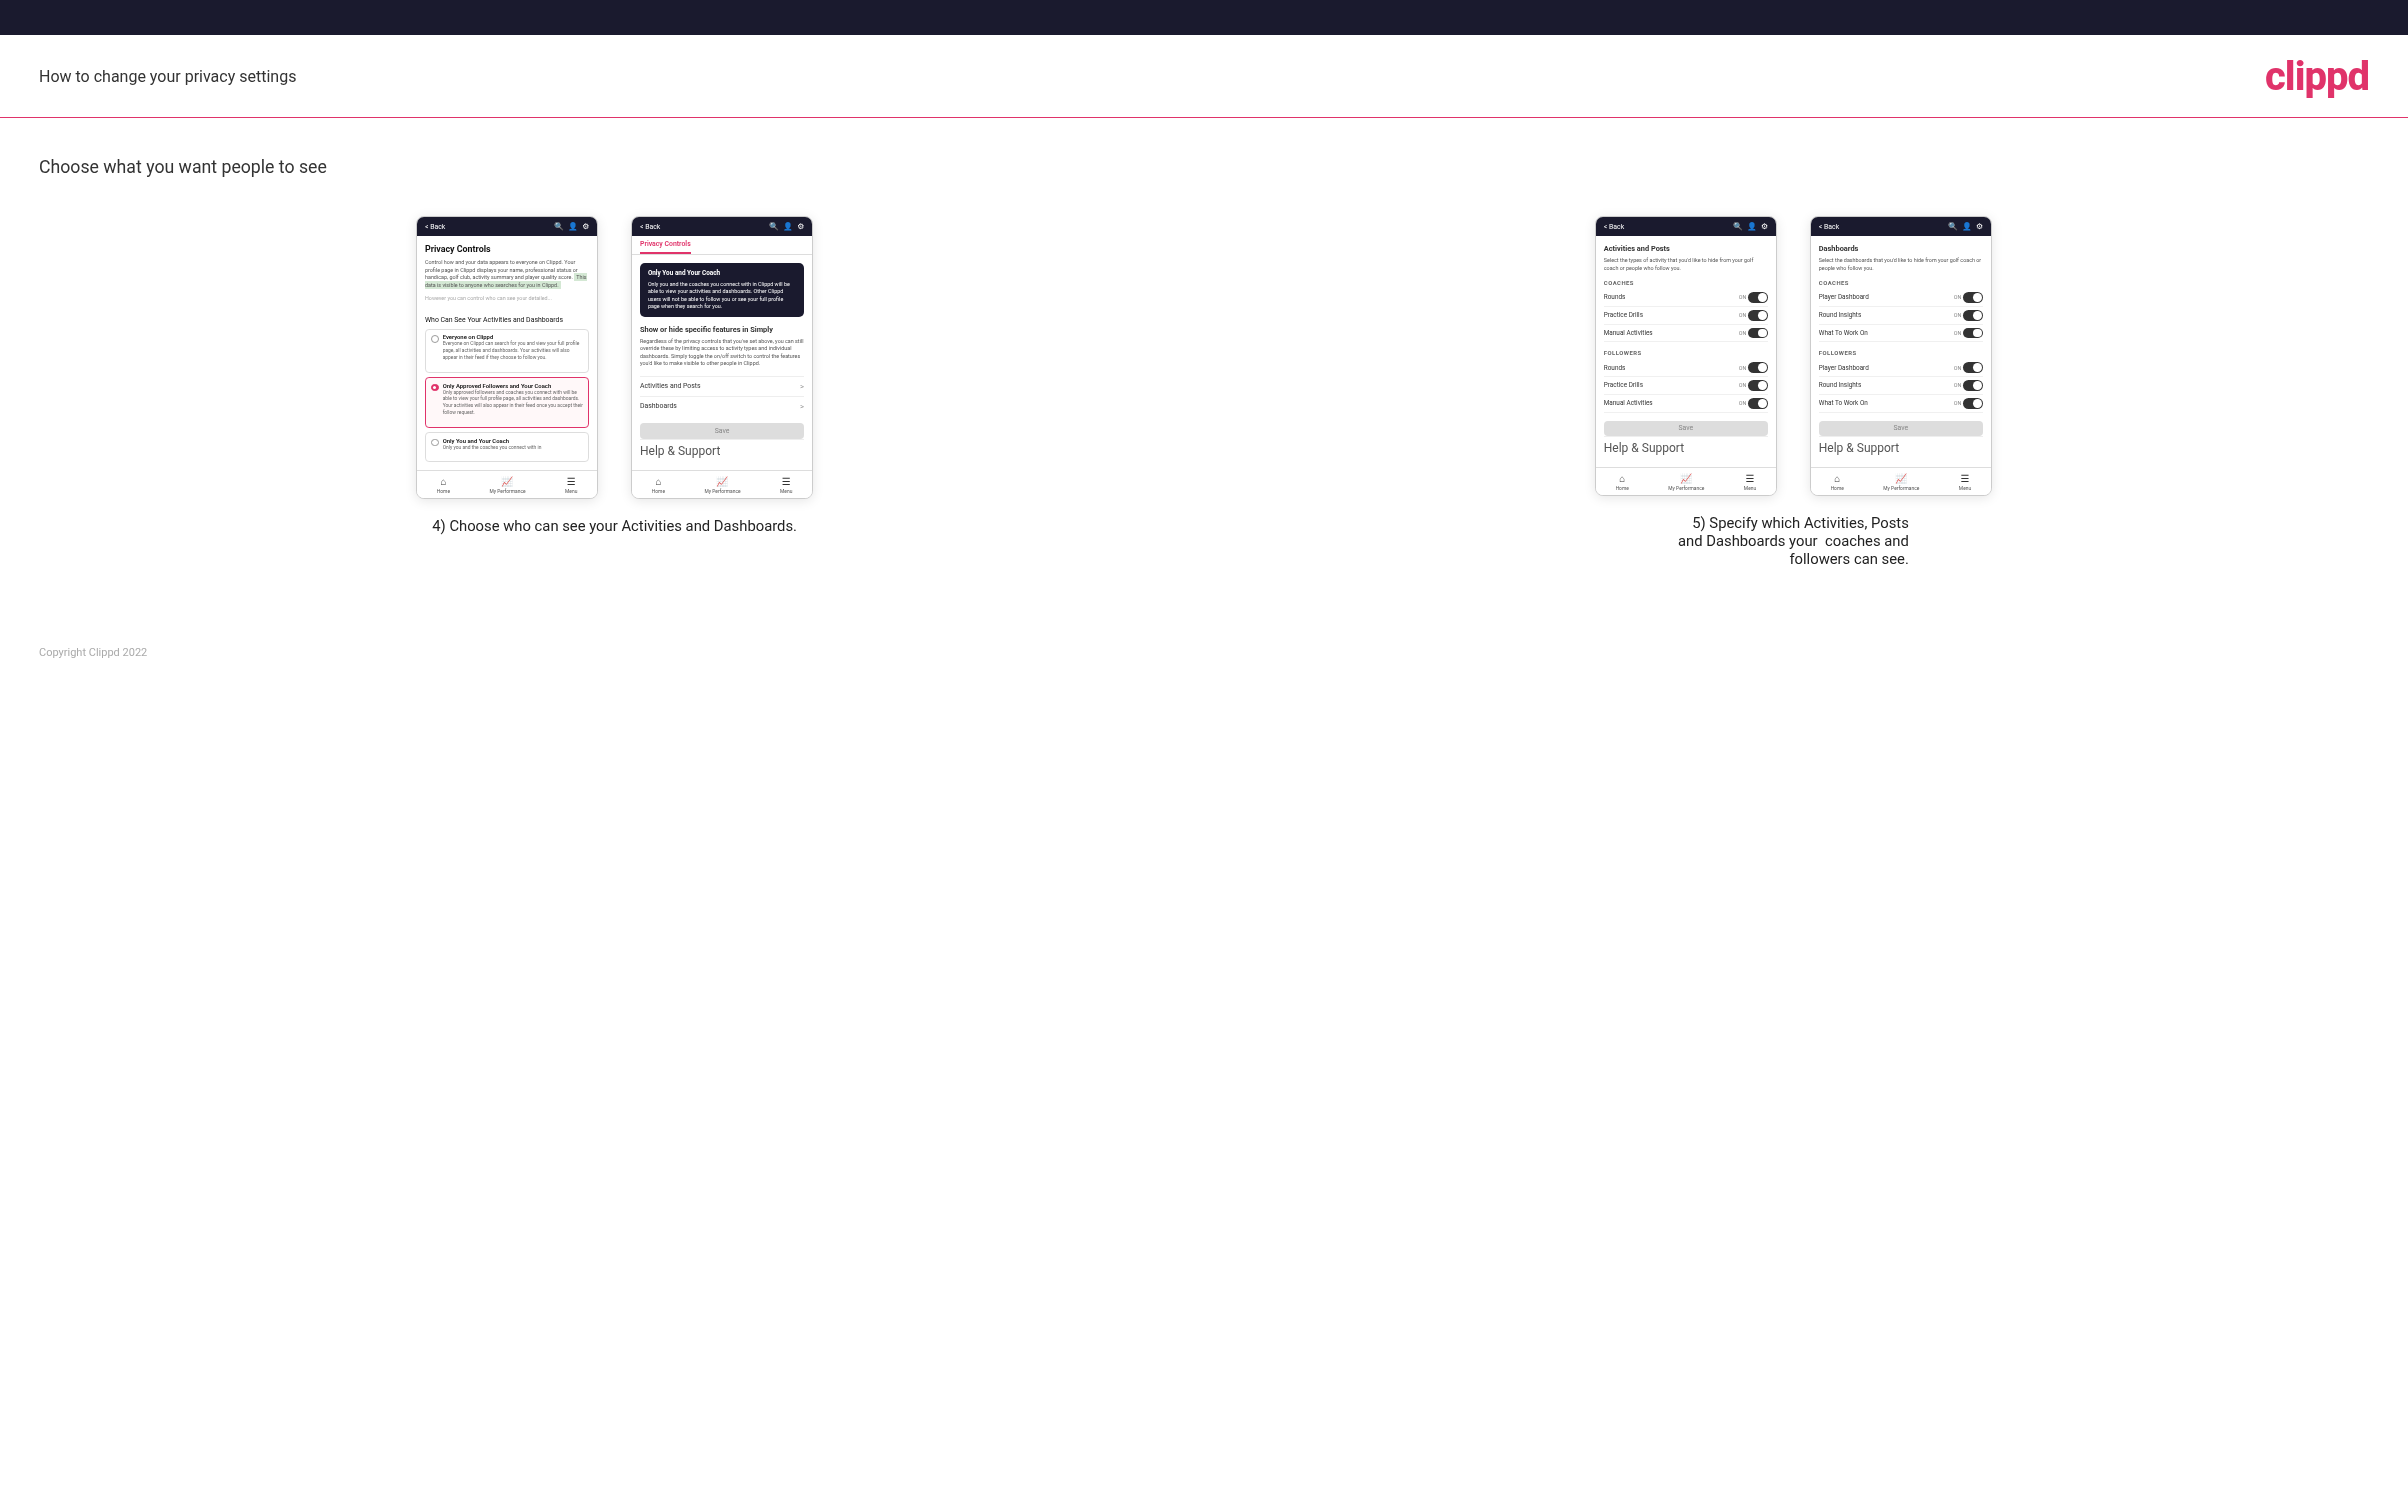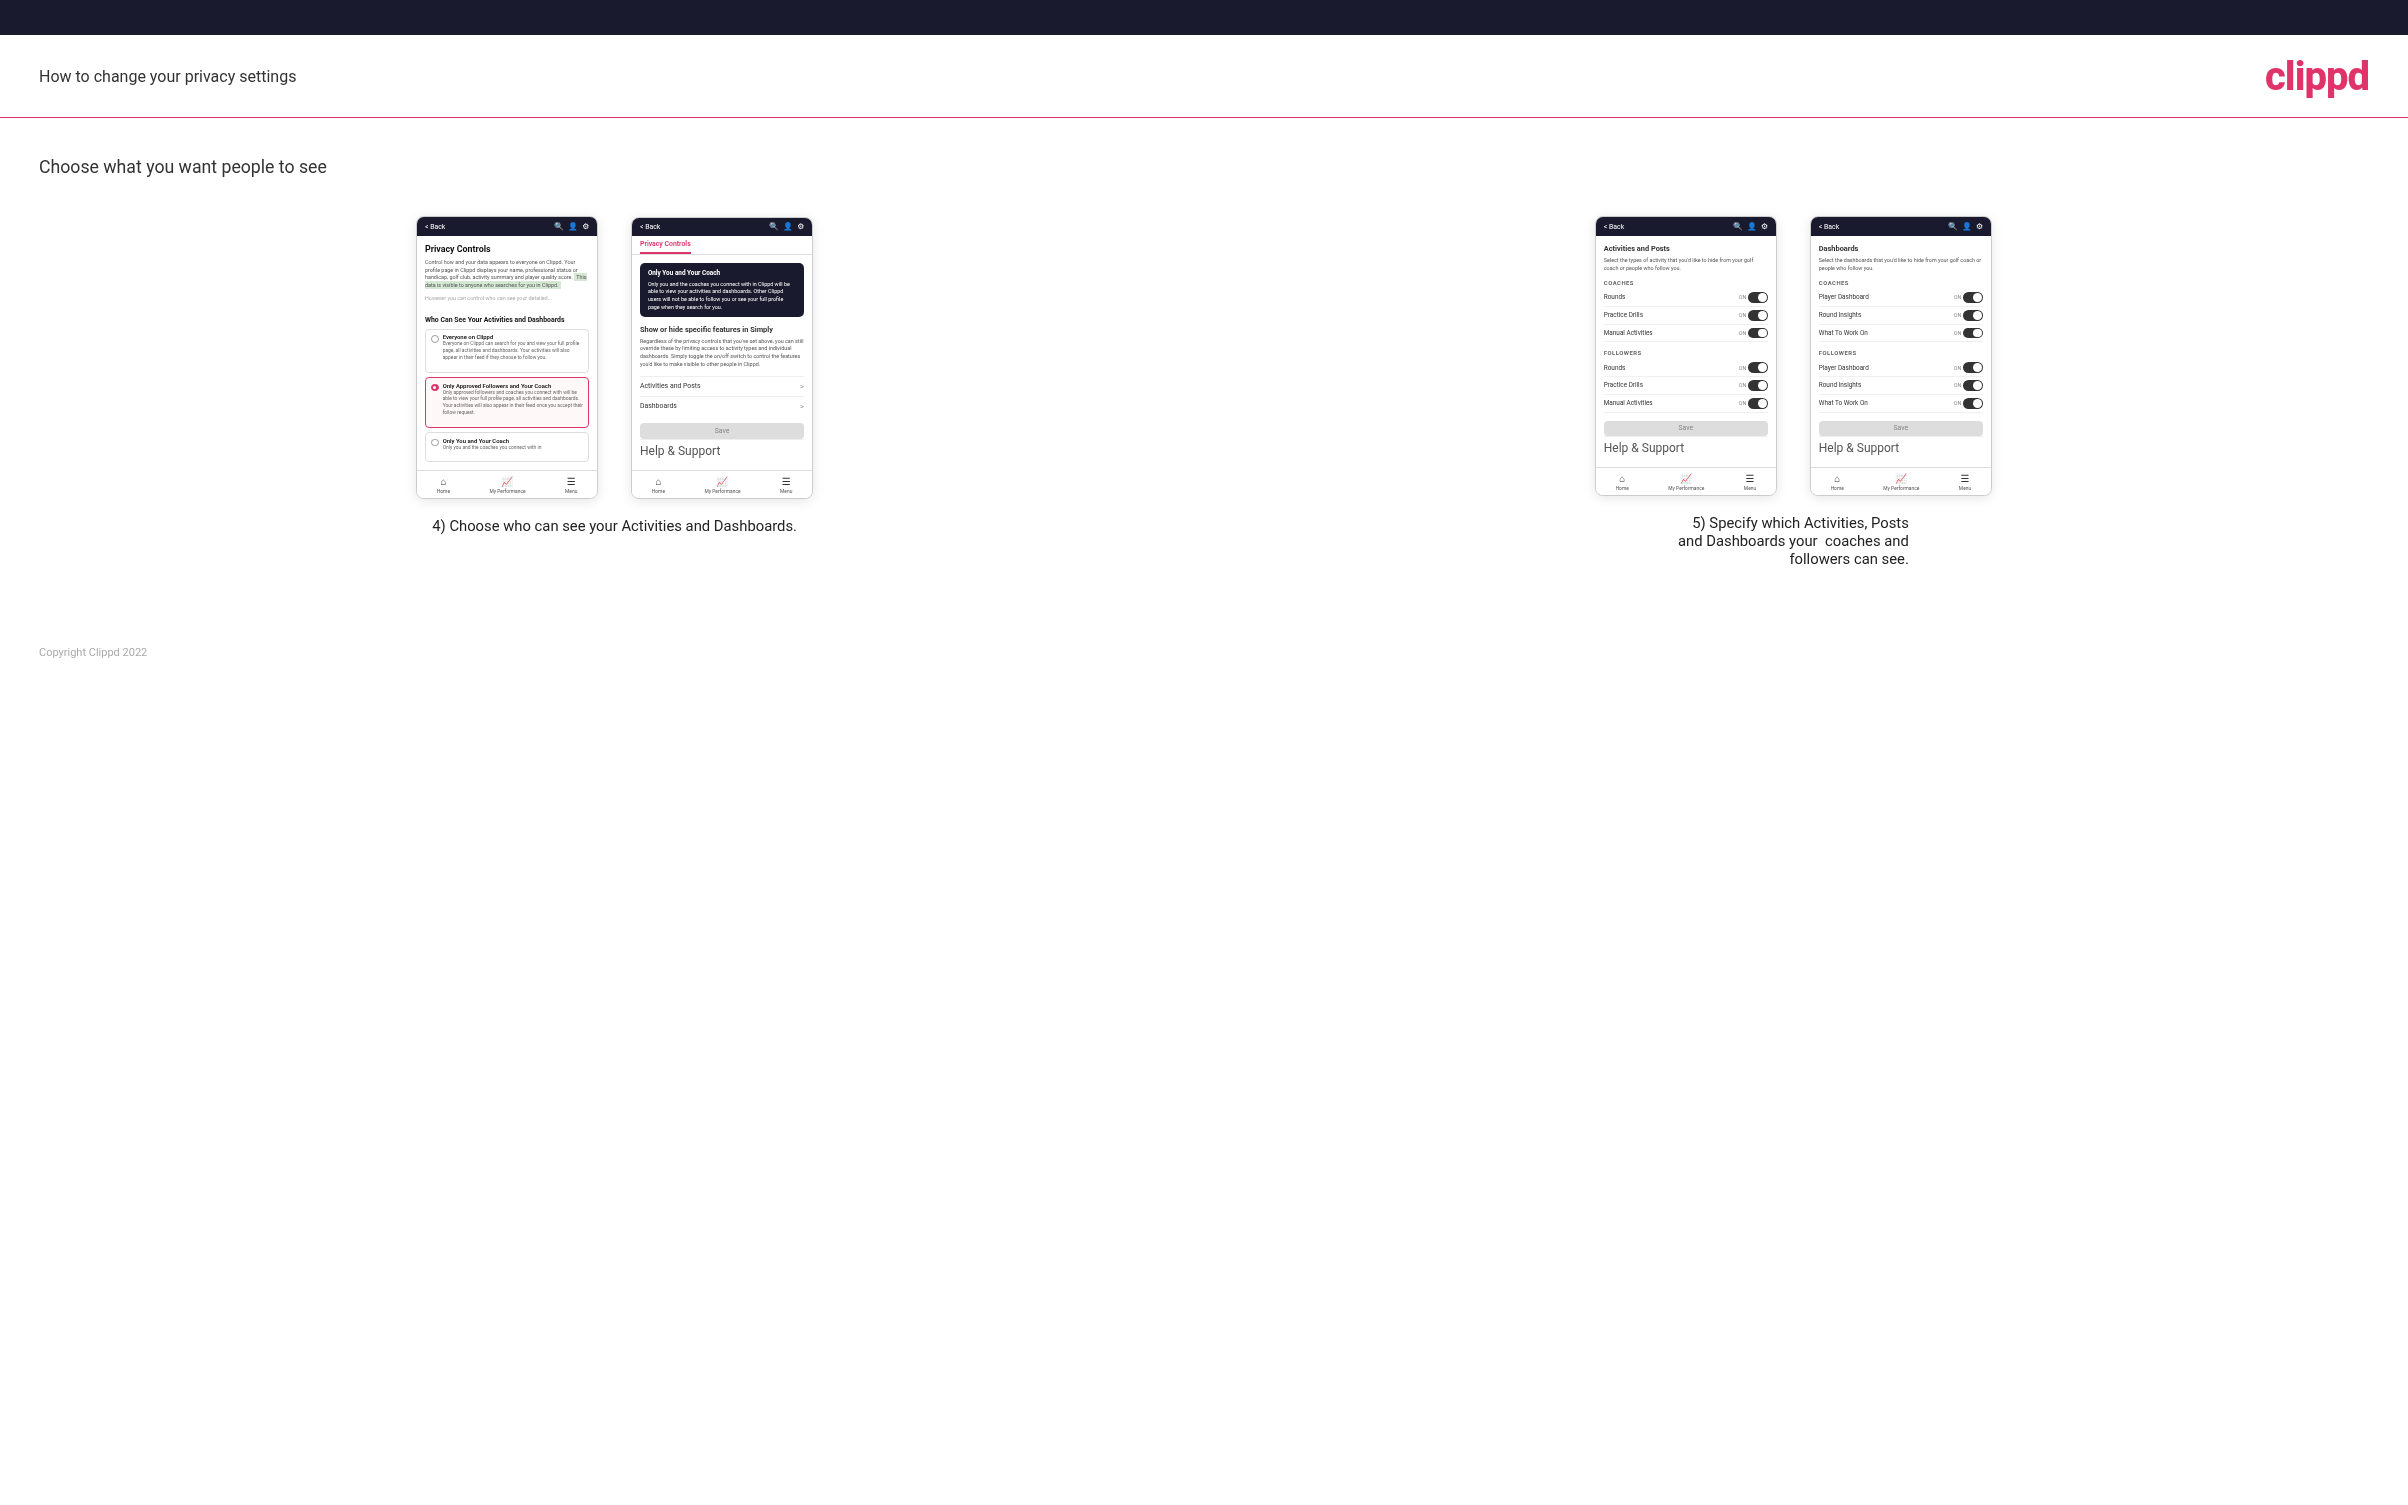--- a/index.html
+++ b/index.html
@@ -65,21 +65,21 @@
     .screenshot-group {
       display: flex;
       flex-direction: column;
       align-items: center;
       flex: 1;
     }
 
     .screenshot-pair {
       display: flex;
       gap: 33px;
-      align-items: flex-end;
+      align-items: center;
     }
 
     
     .phone-frame {
       width: 182px;
       background: #fff;
       border: 1.5px solid #ccc;
       border-radius: 7.9px;
       overflow: hidden;
       box-shadow: 0 2px 11.8px rgba(0,0,0,0.10);
@@ -117,21 +117,21 @@
 
     .privacy-text {
       font-size: 5.4px;
       color: #555;
       line-height: 1.4;
       margin-bottom: 5.9px;
     }
 
     .section-title-sm {
       font-size: 6.9px;
-      font-weight: 700;
+      font-weight: 400;
       color: #111;
       margin-bottom: 4.9px;
       margin-top: 13px;
     }
 
     .radio-option {
       display: flex;
       align-items: flex-start;
       gap: 3.9px;
       margin-bottom: 5.9px;

